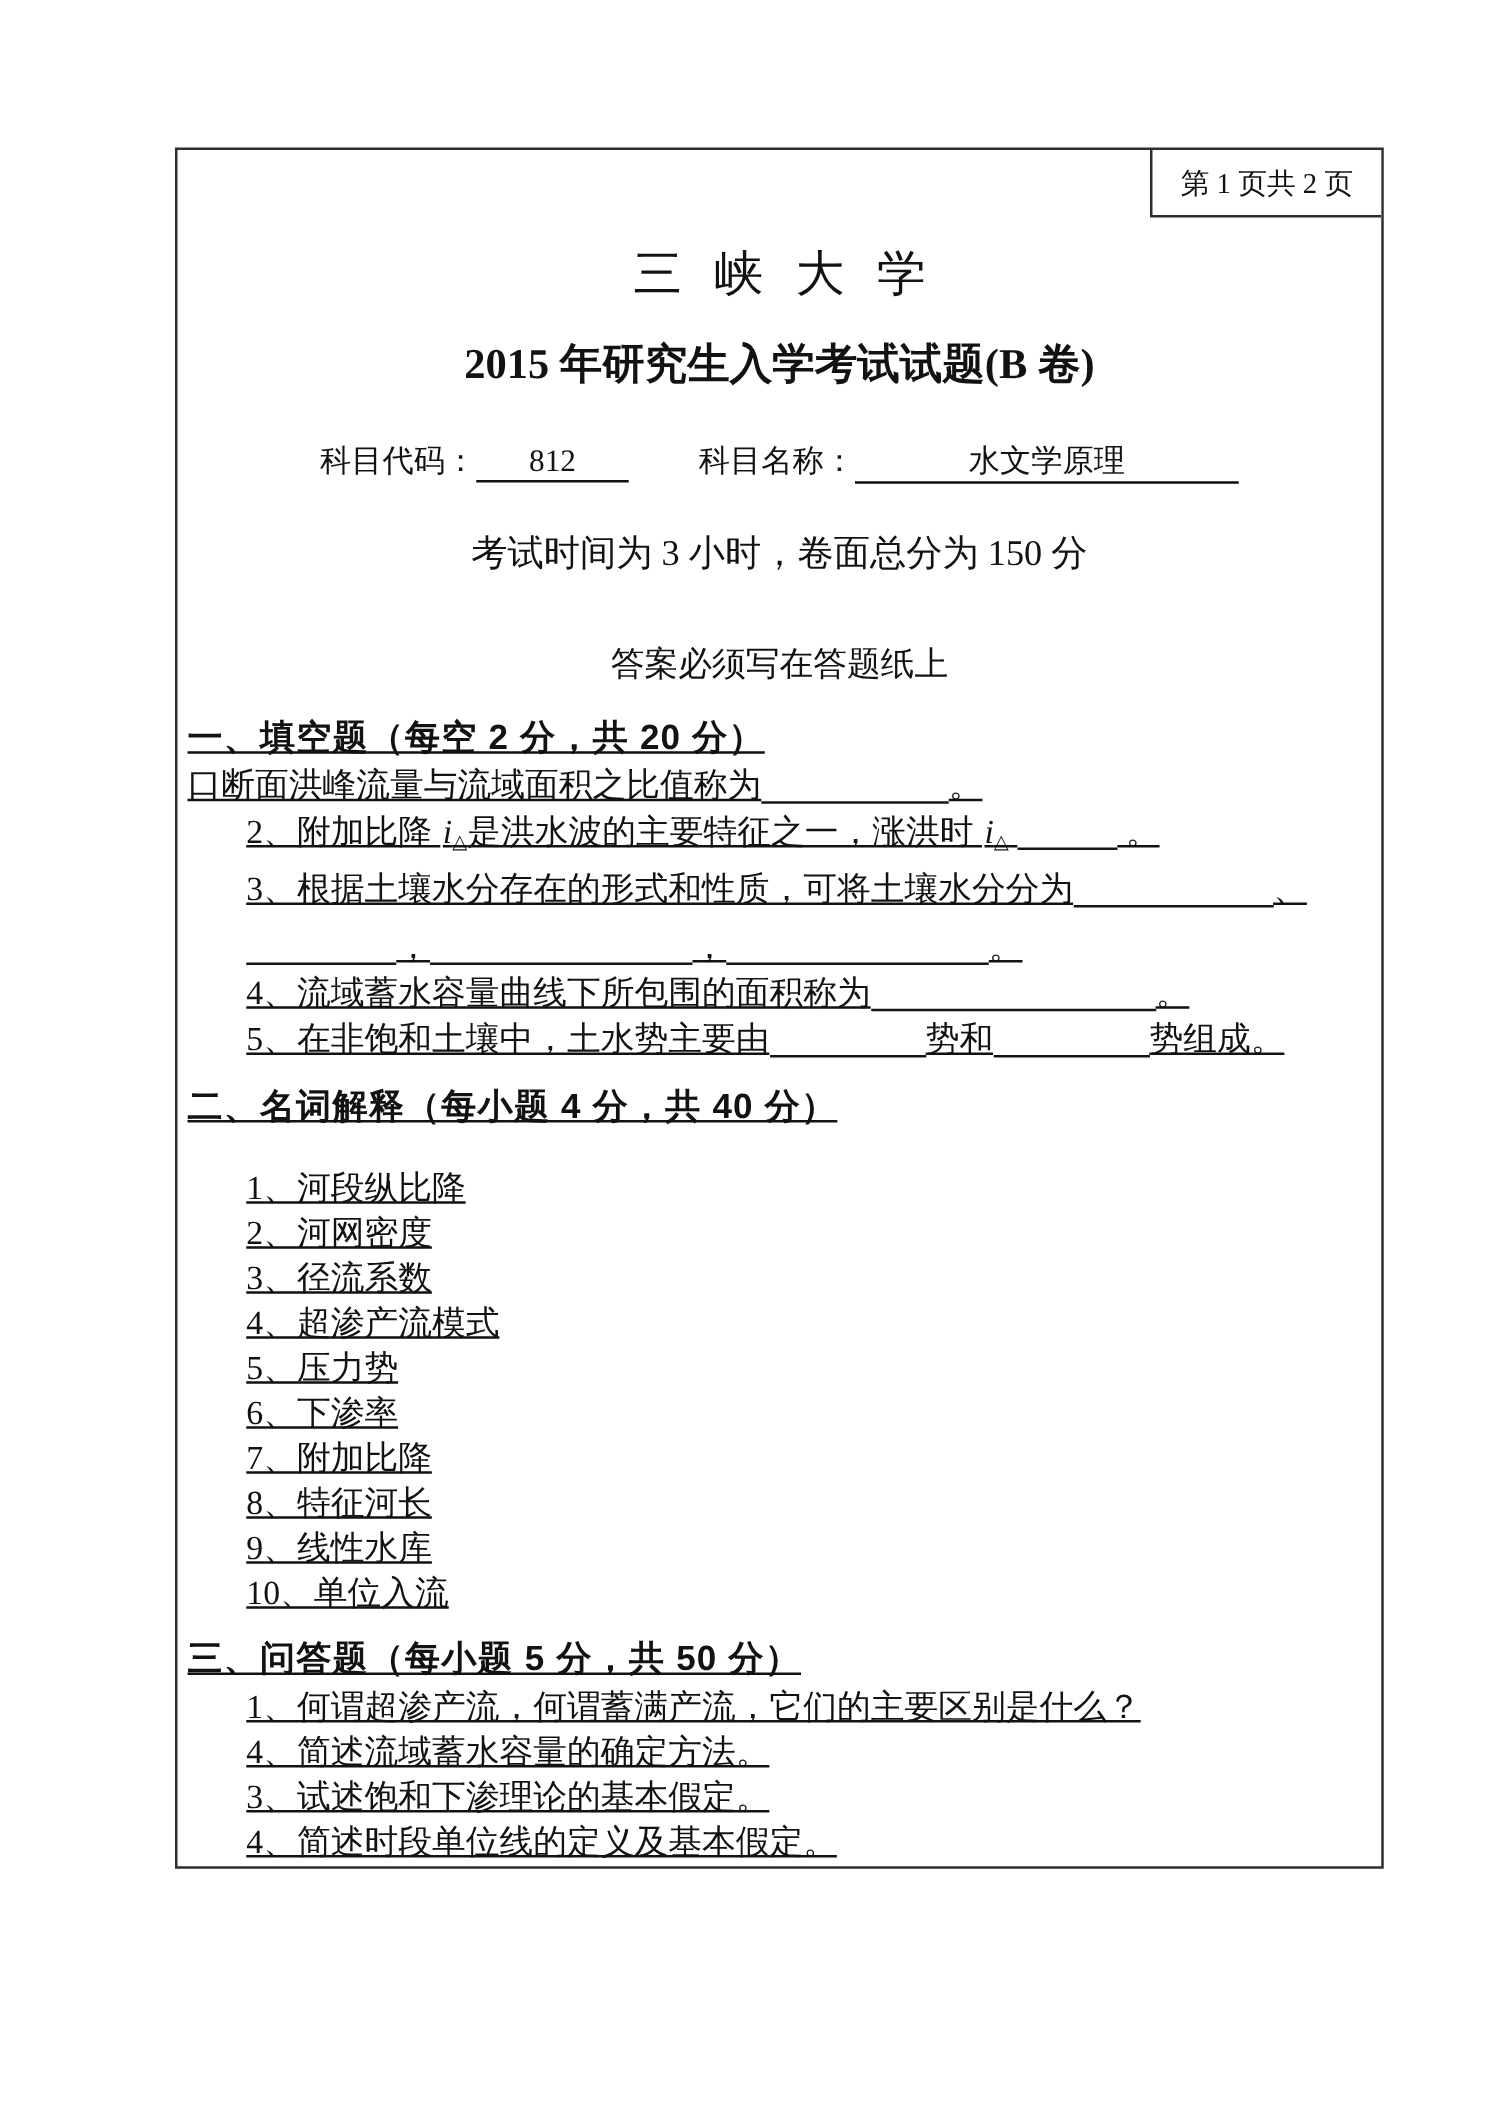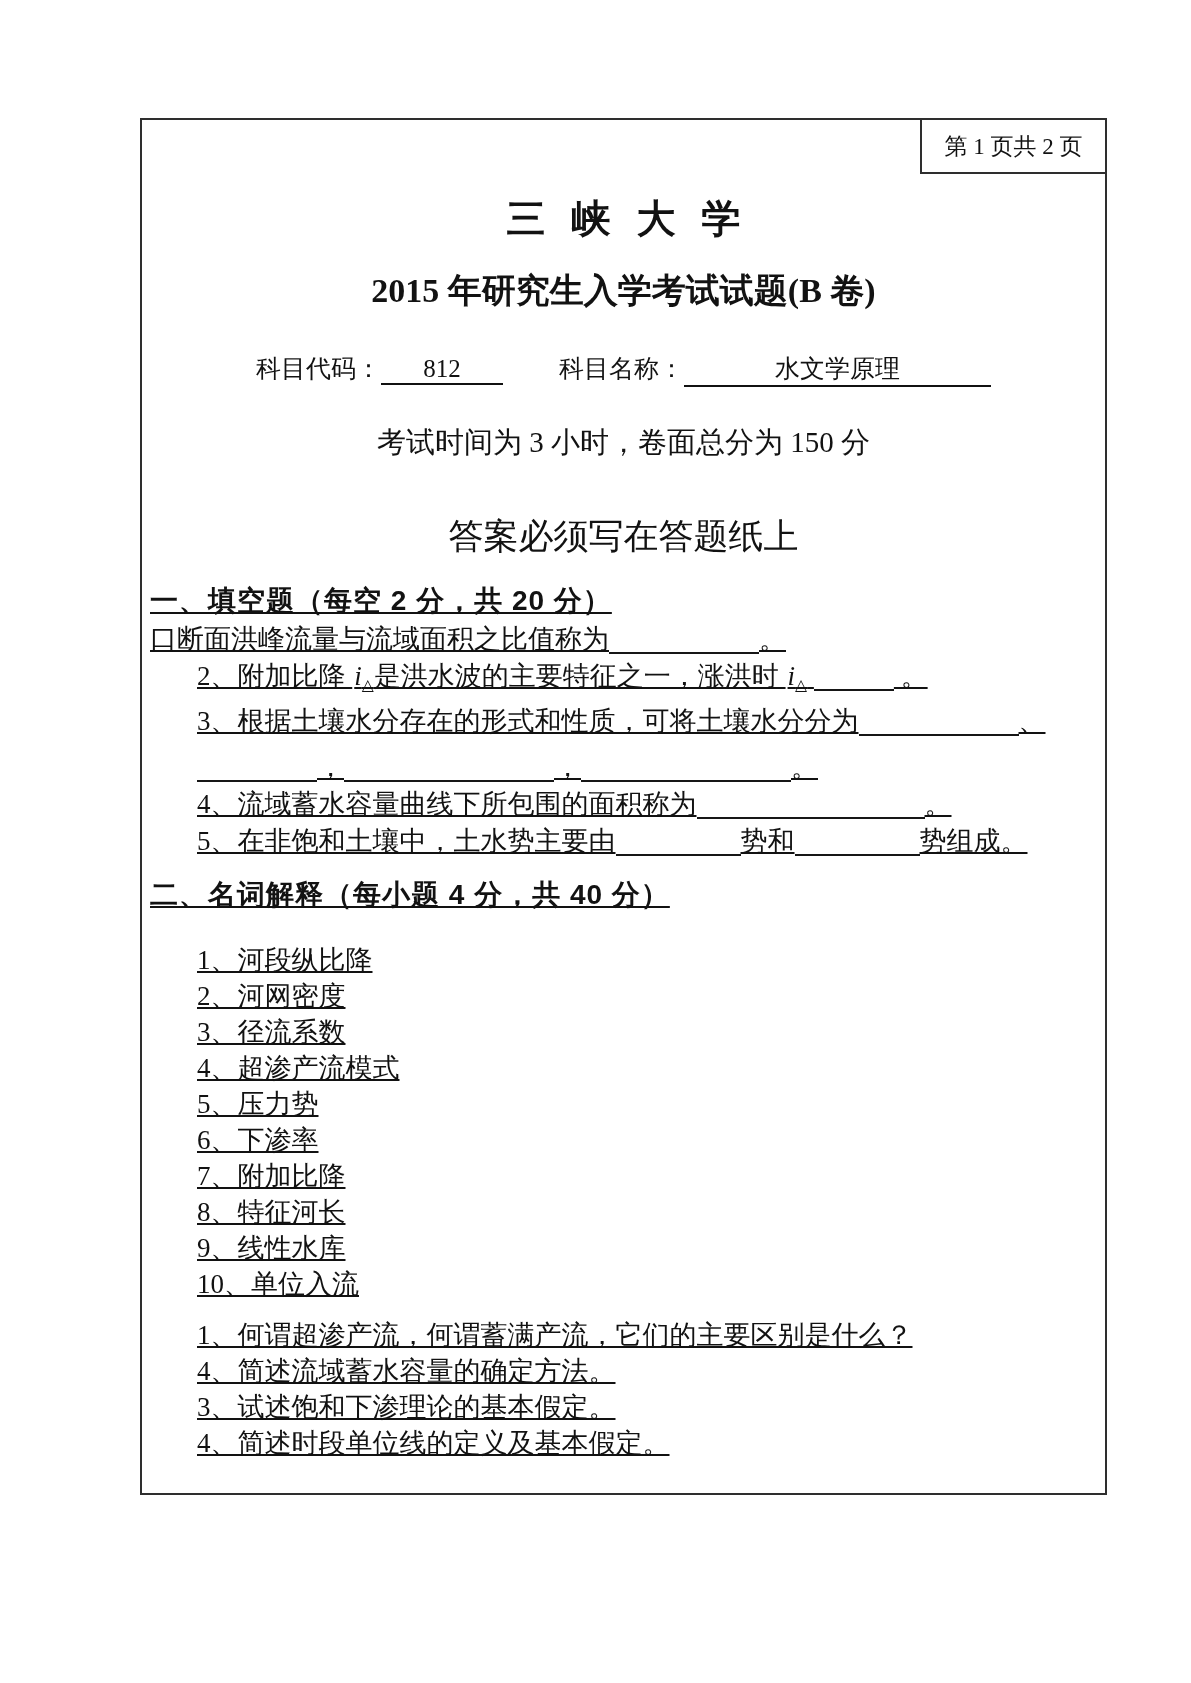--- a/index.html
+++ b/index.html
@@ -37,21 +37,21 @@
     align-items: center;
     justify-content: center;
     font-size: 23px;
     background: #ffffff;
     margin-left: 23px;
   }
   .university {
     margin-top: 72px;
     text-align: center;
     font-size: 39px;
-    font-weight: bold;
+    font-weight: normal;
     letter-spacing: 26px;
     text-indent: 26px;
     white-space: nowrap;
   }
   .exam-title {
     margin-top: 22px;
     text-align: center;
     font-size: 34px;
     font-weight: bold;
   }
@@ -72,21 +72,21 @@
   .u-name { min-width: 295px; }
   .gap1 { display: inline-block; width: 56px; }
   .exam-info {
     margin-top: 36px;
     text-align: center;
     font-size: 29px;
   }
   .instruction {
     margin-top: 50px;
     text-align: center;
-    font-size: 35px;
+    font-size: 27px;
   }
   .exam-body {
     padding: 0 12px 0 8px;
   }
   .sec { margin-top: 21px; text-decoration: underline; }
   .sec + .sec { margin-top: 15px; }
   .sec-heading {
     font-family: "Liberation Sans", "DejaVu Sans", sans-serif;
     font-weight: bold;
     font-size: 28px;
@@ -165,20 +165,21 @@
           <div class="line indent" data-name="exam-line"><span data-name="text-segment">4、超渗产流模式</span></div>
           <div class="line indent" data-name="exam-line"><span data-name="text-segment">5、压力势</span></div>
           <div class="line indent" data-name="exam-line"><span data-name="text-segment">6、下渗率</span></div>
           <div class="line indent" data-name="exam-line"><span data-name="text-segment">7、附加比降</span></div>
           <div class="line indent" data-name="exam-line"><span data-name="text-segment">8、特征河长</span></div>
           <div class="line indent" data-name="exam-line"><span data-name="text-segment">9、线性水库</span></div>
           <div class="line indent" data-name="exam-line"><span data-name="text-segment">10、单位入流</span></div>
         </div>
       </section>
       <section class="sec" data-name="section-questions">
+        <div class="sec-heading" data-name="section-heading">三、问答题（每小题 5 分，共 50 分）</div>
         <div class="sec-lines list" data-name="section-lines">
           <div class="line indent" data-name="exam-line"><span data-name="text-segment">1、何谓超渗产流，何谓蓄满产流，它们的主要区别是什么？</span></div>
           <div class="line indent" data-name="exam-line"><span data-name="text-segment">4、简述流域蓄水容量的确定方法。</span></div>
           <div class="line indent" data-name="exam-line"><span data-name="text-segment">3、试述饱和下渗理论的基本假定。</span></div>
           <div class="line indent" data-name="exam-line"><span data-name="text-segment">4、简述时段单位线的定义及基本假定。</span></div>
         </div>
       </section>
     </main>
 
 </div>

